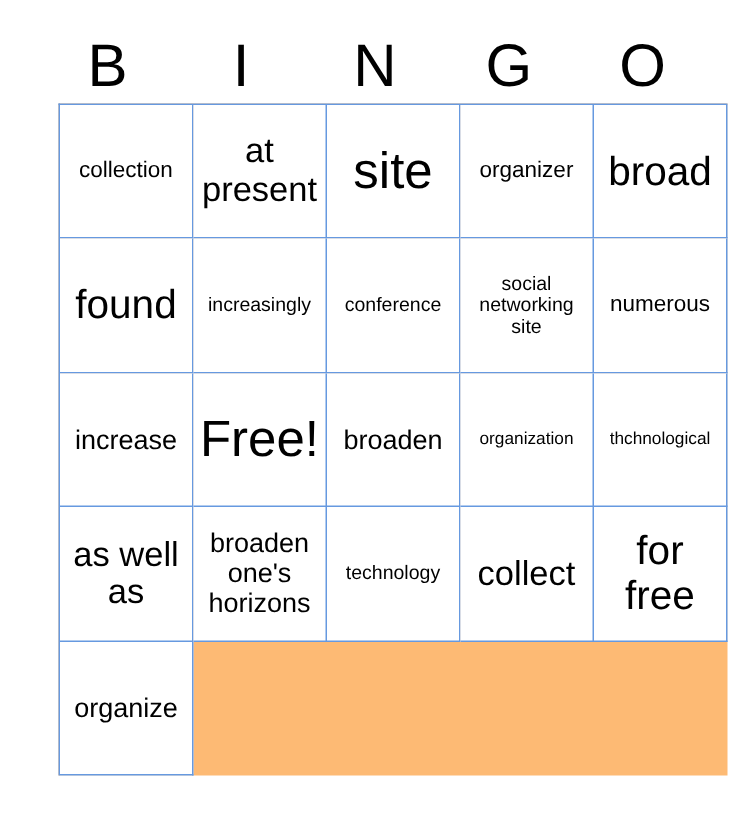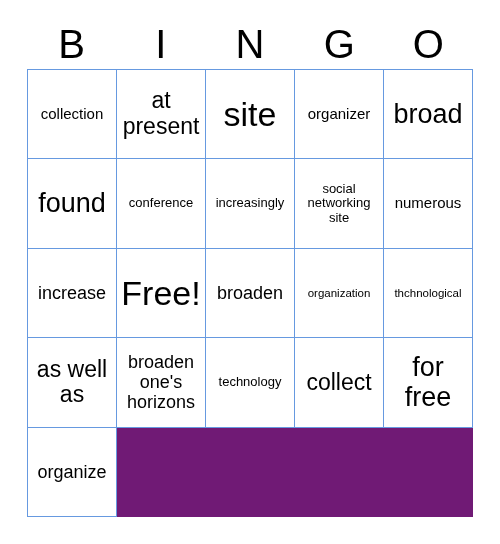--- a/index.html
+++ b/index.html
@@ -38,31 +38,31 @@
     font-size: 40px;
     font-weight: 400;
     line-height: 1;
     letter-spacing: 0;
     color: #000000;
     user-select: none;
   }
   
   .grid {
     position: absolute;
-    left: 27px;
+    left: 39px;
     top: 69px;
     width: 446px;
     height: 448px;
     box-sizing: border-box;
     border-top: 1px solid #6699e0;
     border-left: 1px solid #6699e0;
     display: grid;
     grid-template-columns: repeat(5, 1fr);
     grid-template-rows: repeat(5, 1fr);
-    background: #701a75;
+    background: #fdba74;
   }
   .cell {
     box-sizing: border-box;
     border-right: 1px solid #6699e0;
     border-bottom: 1px solid #6699e0;
     display: flex;
     align-items: center;
     justify-content: center;
     text-align: center;
     padding: 2px 3px;
@@ -111,24 +111,24 @@
       <div class="cell">
         <span class="cell-text fs-md">organizer</span>
       </div>
       <div class="cell">
         <span class="cell-text fs-2xl">broad</span>
       </div>
       <div class="cell">
         <span class="cell-text fs-2xl">found</span>
       </div>
       <div class="cell">
-        <span class="cell-text fs-sm">conference</span>
+        <span class="cell-text fs-sm">increasingly</span>
       </div>
       <div class="cell">
-        <span class="cell-text fs-sm">increasingly</span>
+        <span class="cell-text fs-sm">conference</span>
       </div>
       <div class="cell">
         <span class="cell-text fs-sm">social networking site</span>
       </div>
       <div class="cell">
         <span class="cell-text fs-md">numerous</span>
       </div>
       <div class="cell">
         <span class="cell-text fs-lg">increase</span>
       </div>

